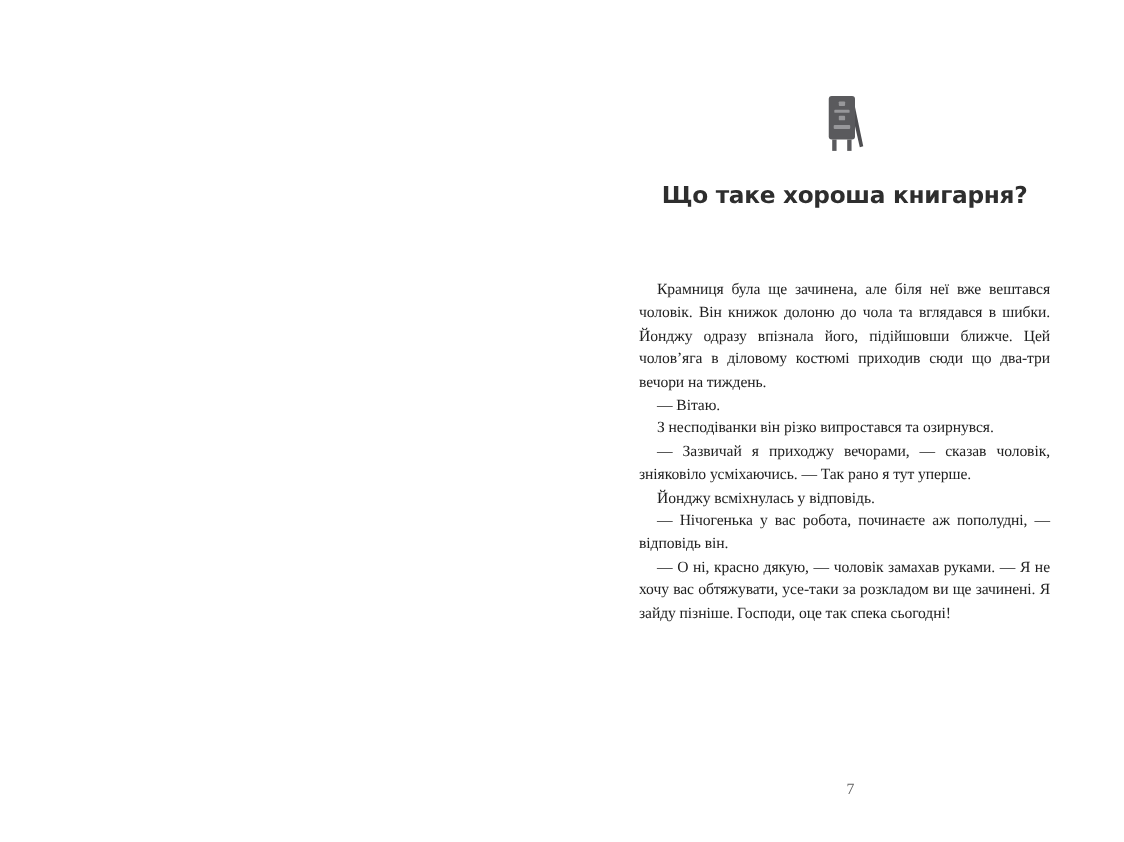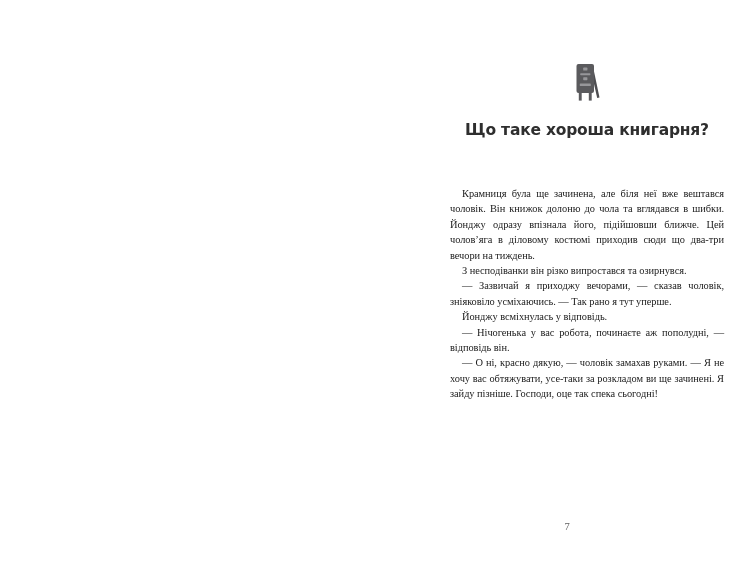--- a/index.html
+++ b/index.html
@@ -22,21 +22,21 @@
   .left-page {
     position: absolute;
     left: 0;
     top: 0;
     width: 428px;
     height: 561px;
     background: #ffffff;
   }
   .content-col {
     position: absolute;
-    left: 450px;
+    left: 426px;
     top: 64px;
     width: 274px;
   }
   .icon-wrap {
     height: 38px;
     text-align: center;
   }
   .icon-wrap svg {
     display: inline-block;
   }
@@ -99,20 +99,21 @@
           <rect x="9.2" y="13.2" width="4.2" height="3" rx="0.6"></rect>
           <rect x="5.8" y="19.4" width="11" height="2.6" rx="0.6"></rect>
         </g>
       </svg>
     </div>
 
     <h1 class="chapter-title">Що таке хороша книгарня?</h1>
 
     <div class="body-text">
         <p class="para">Крамниця була ще зачинена, але біля неї вже вештався чоловік. Він книжок долоню до чола та вглядався в шибки. Йонджу одразу впізнала його, підійшовши ближче. Цей чолов’яга в діловому костюмі приходив сюди що два-три вечори на тиждень.</p>
+        <p class="para">— Вітаю.</p>
         <p class="para">З несподіванки він різко випростався та озирнувся.</p>
         <p class="para">— Зазвичай я приходжу вечорами, — сказав чоловік, зніяковіло усміхаючись. — Так рано я тут уперше.</p>
         <p class="para">Йонджу всміхнулась у відповідь.</p>
         <p class="para">— Нічогенька у вас робота, починаєте аж пополудні, — відповідь він.</p>
         <p class="para">— О ні, красно дякую, — чоловік замахав руками. — Я не хочу вас обтяжувати, усе-таки за розкладом ви ще зачинені. Я зайду пізніше. Господи, оце так спека сьогодні!</p>
       </div>
 
   </div>
 
   <div class="pagenum">7</div>

